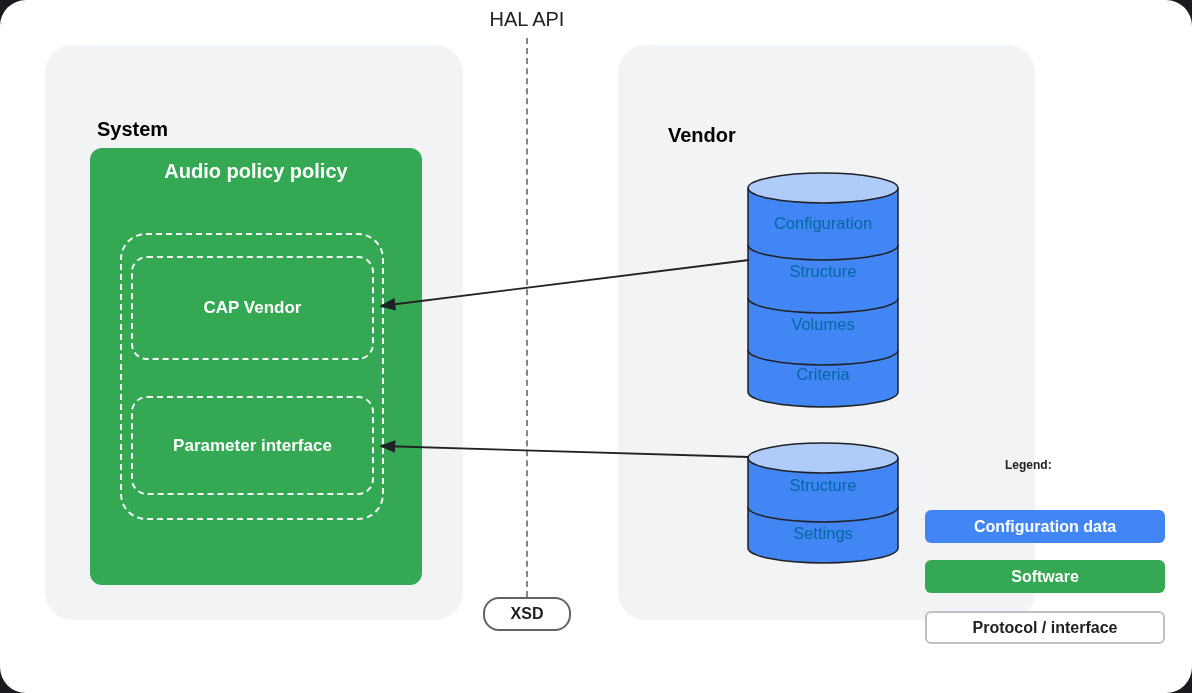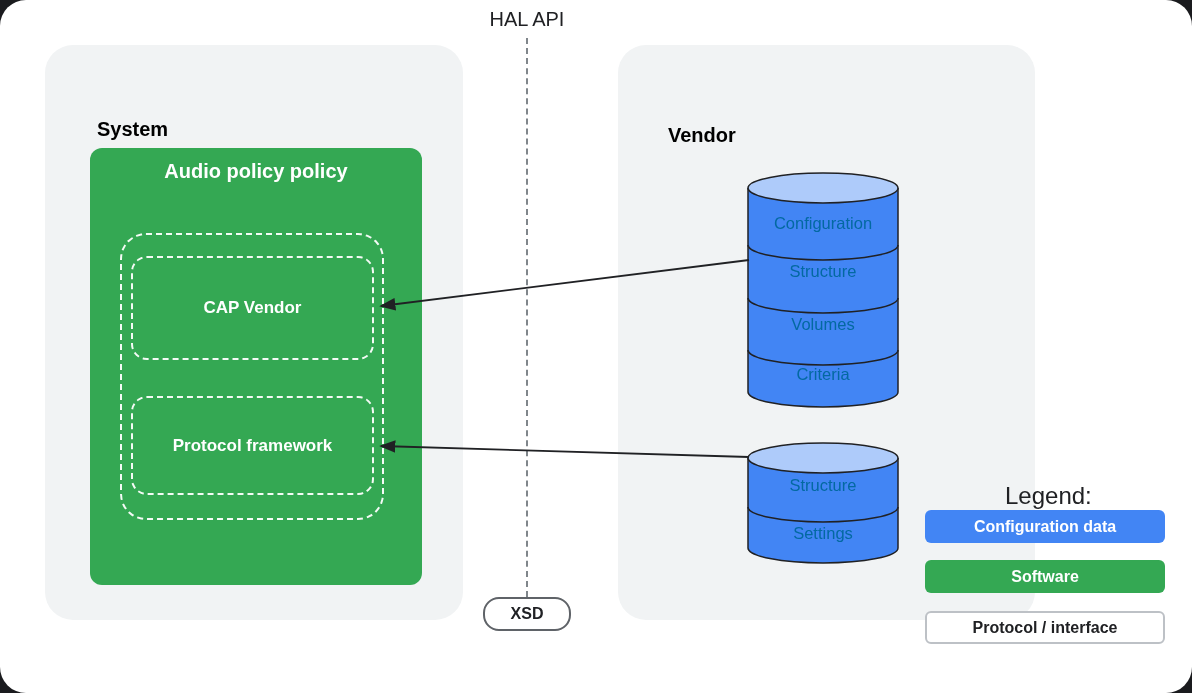--- a/index.html
+++ b/index.html
@@ -34,21 +34,21 @@
     box-sizing:border-box;display:flex;align-items:center;justify-content:center;
     color:#fff;font-size:17px;font-weight:bold;}
   .cap-box{left:41px;top:108px;width:243px;height:104px;}
   .param-box{left:41px;top:248px;width:243px;height:99px;}
   
   .overlay{position:absolute;left:0;top:0;z-index:3;pointer-events:none;}
   
   .db-label{position:absolute;left:748px;width:150px;height:22px;line-height:22px;
     text-align:center;font-size:16.5px;color:#0369a1;z-index:4;}
   
-  .legend-title{position:absolute;left:1005px;top:482px;font-size:24px;font-weight:normal;z-index:4;}
+  .legend-title{position:absolute;left:1005px;top:458px;font-size:12px;font-weight:bold;z-index:4;}
   .legend-item{position:absolute;left:925px;width:240px;height:33px;border-radius:6px;
     box-sizing:border-box;display:flex;align-items:center;justify-content:center;
     font-size:16px;font-weight:bold;z-index:4;}
   .legend-config{top:510px;background:#4285F4;color:#fff;}
   .legend-software{top:560px;background:#34A853;color:#fff;}
   .legend-protocol{top:611px;background:#fff;color:#202124;border:2px solid #BDC1C6;}
 </style>
 </head>
 <body>
 
@@ -60,21 +60,21 @@
   <div class="container system-container"></div>
   <div class="container-label system-label">System</div>
 
   <div class="green-box">
     <div class="green-title">Audio policy policy</div>
     <div class="dashed-outer"></div>
     <div class="dashed-box cap-box">
       <span>CAP Vendor</span>
     </div>
     <div class="dashed-box param-box">
-      <span>Protocol framework</span>
+      <span>Parameter interface</span>
     </div>
   </div>
 
   <div class="container vendor-container"></div>
   <div class="container-label vendor-label">Vendor</div>
 
   <svg class="overlay" width="1192" height="693" viewBox="0 0 1192 693">
     <defs>
       <marker id="arrowhead" markerWidth="9" markerHeight="7" refX="8" refY="3.5" orient="auto">
         <path d="M0,0 L9,3.5 L0,7 Z" fill="#202124"></path>

